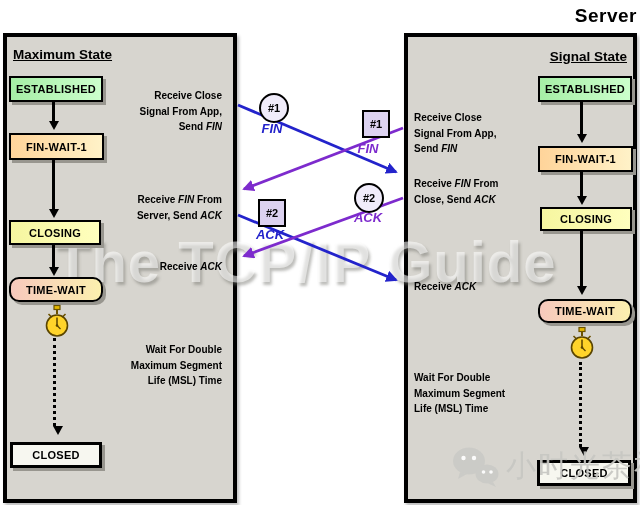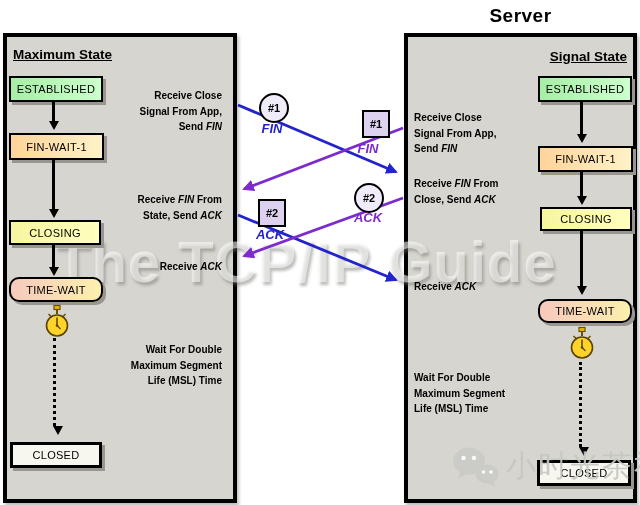--- a/index.html
+++ b/index.html
@@ -3,21 +3,21 @@
 <meta charset="utf-8">
 <style>
   html,body{margin:0;padding:0;background:#fff;}
   #stage{position:relative;width:640px;height:505px;background:#fff;overflow:hidden;
          font-family:"Liberation Sans",sans-serif;color:#000;}
   .panel{position:absolute;background:#D7D5CF;border:4px solid #000;box-shadow:2px 3px 3px rgba(0,0,0,0.25);}
   .col-title{position:absolute;top:5px;font-size:19px;font-weight:bold;text-align:center;letter-spacing:.5px;}
   .state-header{position:absolute;font-size:13.5px;font-weight:bold;text-decoration:underline;}
   .state-box{position:absolute;border:2px solid #000;box-shadow:3px 3px 0 #98968f;
              display:flex;align-items:center;justify-content:center;
-             font-size:11px;font-weight:normal;letter-spacing:.3px;}
+             font-size:11px;font-weight:bold;letter-spacing:.3px;}
   .bg-established{background:linear-gradient(90deg,#a6eea6,#ccffcc);}
   .bg-finwait{background:linear-gradient(90deg,#ffd49a,#fff2c8);}
   .bg-closing{background:linear-gradient(90deg,#f6f6a0,#ffffbe);}
   .bg-timewait{background:linear-gradient(90deg,#f7c9bd,#fcf0ae);border-radius:10px;}
   .bg-closed{background:#f7f7f0;border-width:3px;}
   .varrow{position:absolute;width:3px;background:#000;}
   .varrow .head,.dotted .head{position:absolute;top:100%;left:-3.5px;width:0;height:0;
        border-left:5px solid transparent;border-right:5px solid transparent;border-top:9px solid #000;}
   .dotted{position:absolute;width:0;border-left:3px dotted #000;}
   .anno{position:absolute;font-size:10px;font-weight:bold;line-height:15.5px;}
@@ -41,21 +41,21 @@
 </head>
 <body>
 
 <div id="stage">
 
   <div class="panel" style="left:3px;top:33px;width:226px;height:462px;"></div>
   <div class="panel" style="left:404px;top:33px;width:225px;height:462px;"></div>
 
   <div id="watermark-guide">The TCP/IP Guide</div>
 
-  <div class="col-title" style="left:404px;width:233px;">Server</div>
+  <div class="col-title" style="left:404px;width:233px;text-align:right;">Server</div>
 
   <div class="state-header" style="left:13px;top:47px;">Maximum State</div>
   <div class="state-header" style="right:13px;top:49px;">Signal State</div>
 
   <div class="state-box bg-established" style="left:9px;top:76px;width:90px;height:22px;">ESTABLISHED</div>
   <div class="state-box bg-finwait" style="left:9px;top:133px;width:91px;height:23px;">FIN-WAIT-1</div>
   <div class="state-box bg-closing" style="left:9px;top:220px;width:88px;height:21px;">CLOSING</div>
   <div class="state-box bg-timewait" style="left:9px;top:277px;width:90px;height:21px;">TIME-WAIT</div>
   <div class="state-box bg-closed" style="left:10px;top:442px;width:86px;height:20px;">CLOSED</div>
 
@@ -106,21 +106,21 @@
     <line x1="15" y1="5" x2="15" y2="10" stroke="#6b5200" stroke-width="2"></line>
     <line x1="6.5" y1="10" x2="9.5" y2="13" stroke="#6b5200" stroke-width="1.6"></line>
     <line x1="23.5" y1="10" x2="20.5" y2="13" stroke="#6b5200" stroke-width="1.6"></line>
     <circle cx="15" cy="21.5" r="10.5" fill="#FFD42A" stroke="#5a4500" stroke-width="1.6"></circle>
     <line x1="15" y1="21.5" x2="15" y2="13.5" stroke="#5a4500" stroke-width="1.5"></line>
     <line x1="15" y1="21.5" x2="18.5" y2="25" stroke="#5a4500" stroke-width="1.3"></line>
     <circle cx="15" cy="21.5" r="1.3" fill="#5a4500"></circle>
   </svg>
 
   <div class="anno right" style="right:418px;top:88px;width:140px;"><span>Receive Close</span><br><span>Signal From App,</span><br><span>Send </span><span class="it">FIN</span></div>
-  <div class="anno right" style="right:418px;top:192px;width:140px;"><span>Receive </span><span class="it">FIN</span><span> From</span><br><span>State, Send </span><span class="it">ACK</span></div>
+  <div class="anno right" style="right:418px;top:192px;width:140px;"><span>Receive </span><span class="it">FIN</span><span> From</span><br><span>Server, Send </span><span class="it">ACK</span></div>
   <div class="anno right" style="right:418px;top:259px;width:140px;"><span>Receive </span><span class="it">ACK</span></div>
   <div class="anno right" style="right:418px;top:342px;width:140px;"><span>Wait For Double</span><br><span>Maximum Segment</span><br><span>Life (MSL) Time</span></div>
 
   <div class="anno" style="left:414px;top:110px;width:140px;"><span>Receive Close</span><br><span>Signal From App,</span><br><span>Send </span><span class="it">FIN</span></div>
   <div class="anno" style="left:414px;top:176px;width:140px;"><span>Receive </span><span class="it">FIN</span><span> From</span><br><span>Close, Send </span><span class="it">ACK</span></div>
   <div class="anno" style="left:414px;top:279px;width:140px;"><span>Receive </span><span class="it">ACK</span></div>
   <div class="anno" style="left:414px;top:370px;width:140px;"><span>Wait For Double</span><br><span>Maximum Segment</span><br><span>Life (MSL) Time</span></div>
 
   <svg id="msg-lines" width="640" height="505" viewBox="0 0 640 505">
     <defs>

